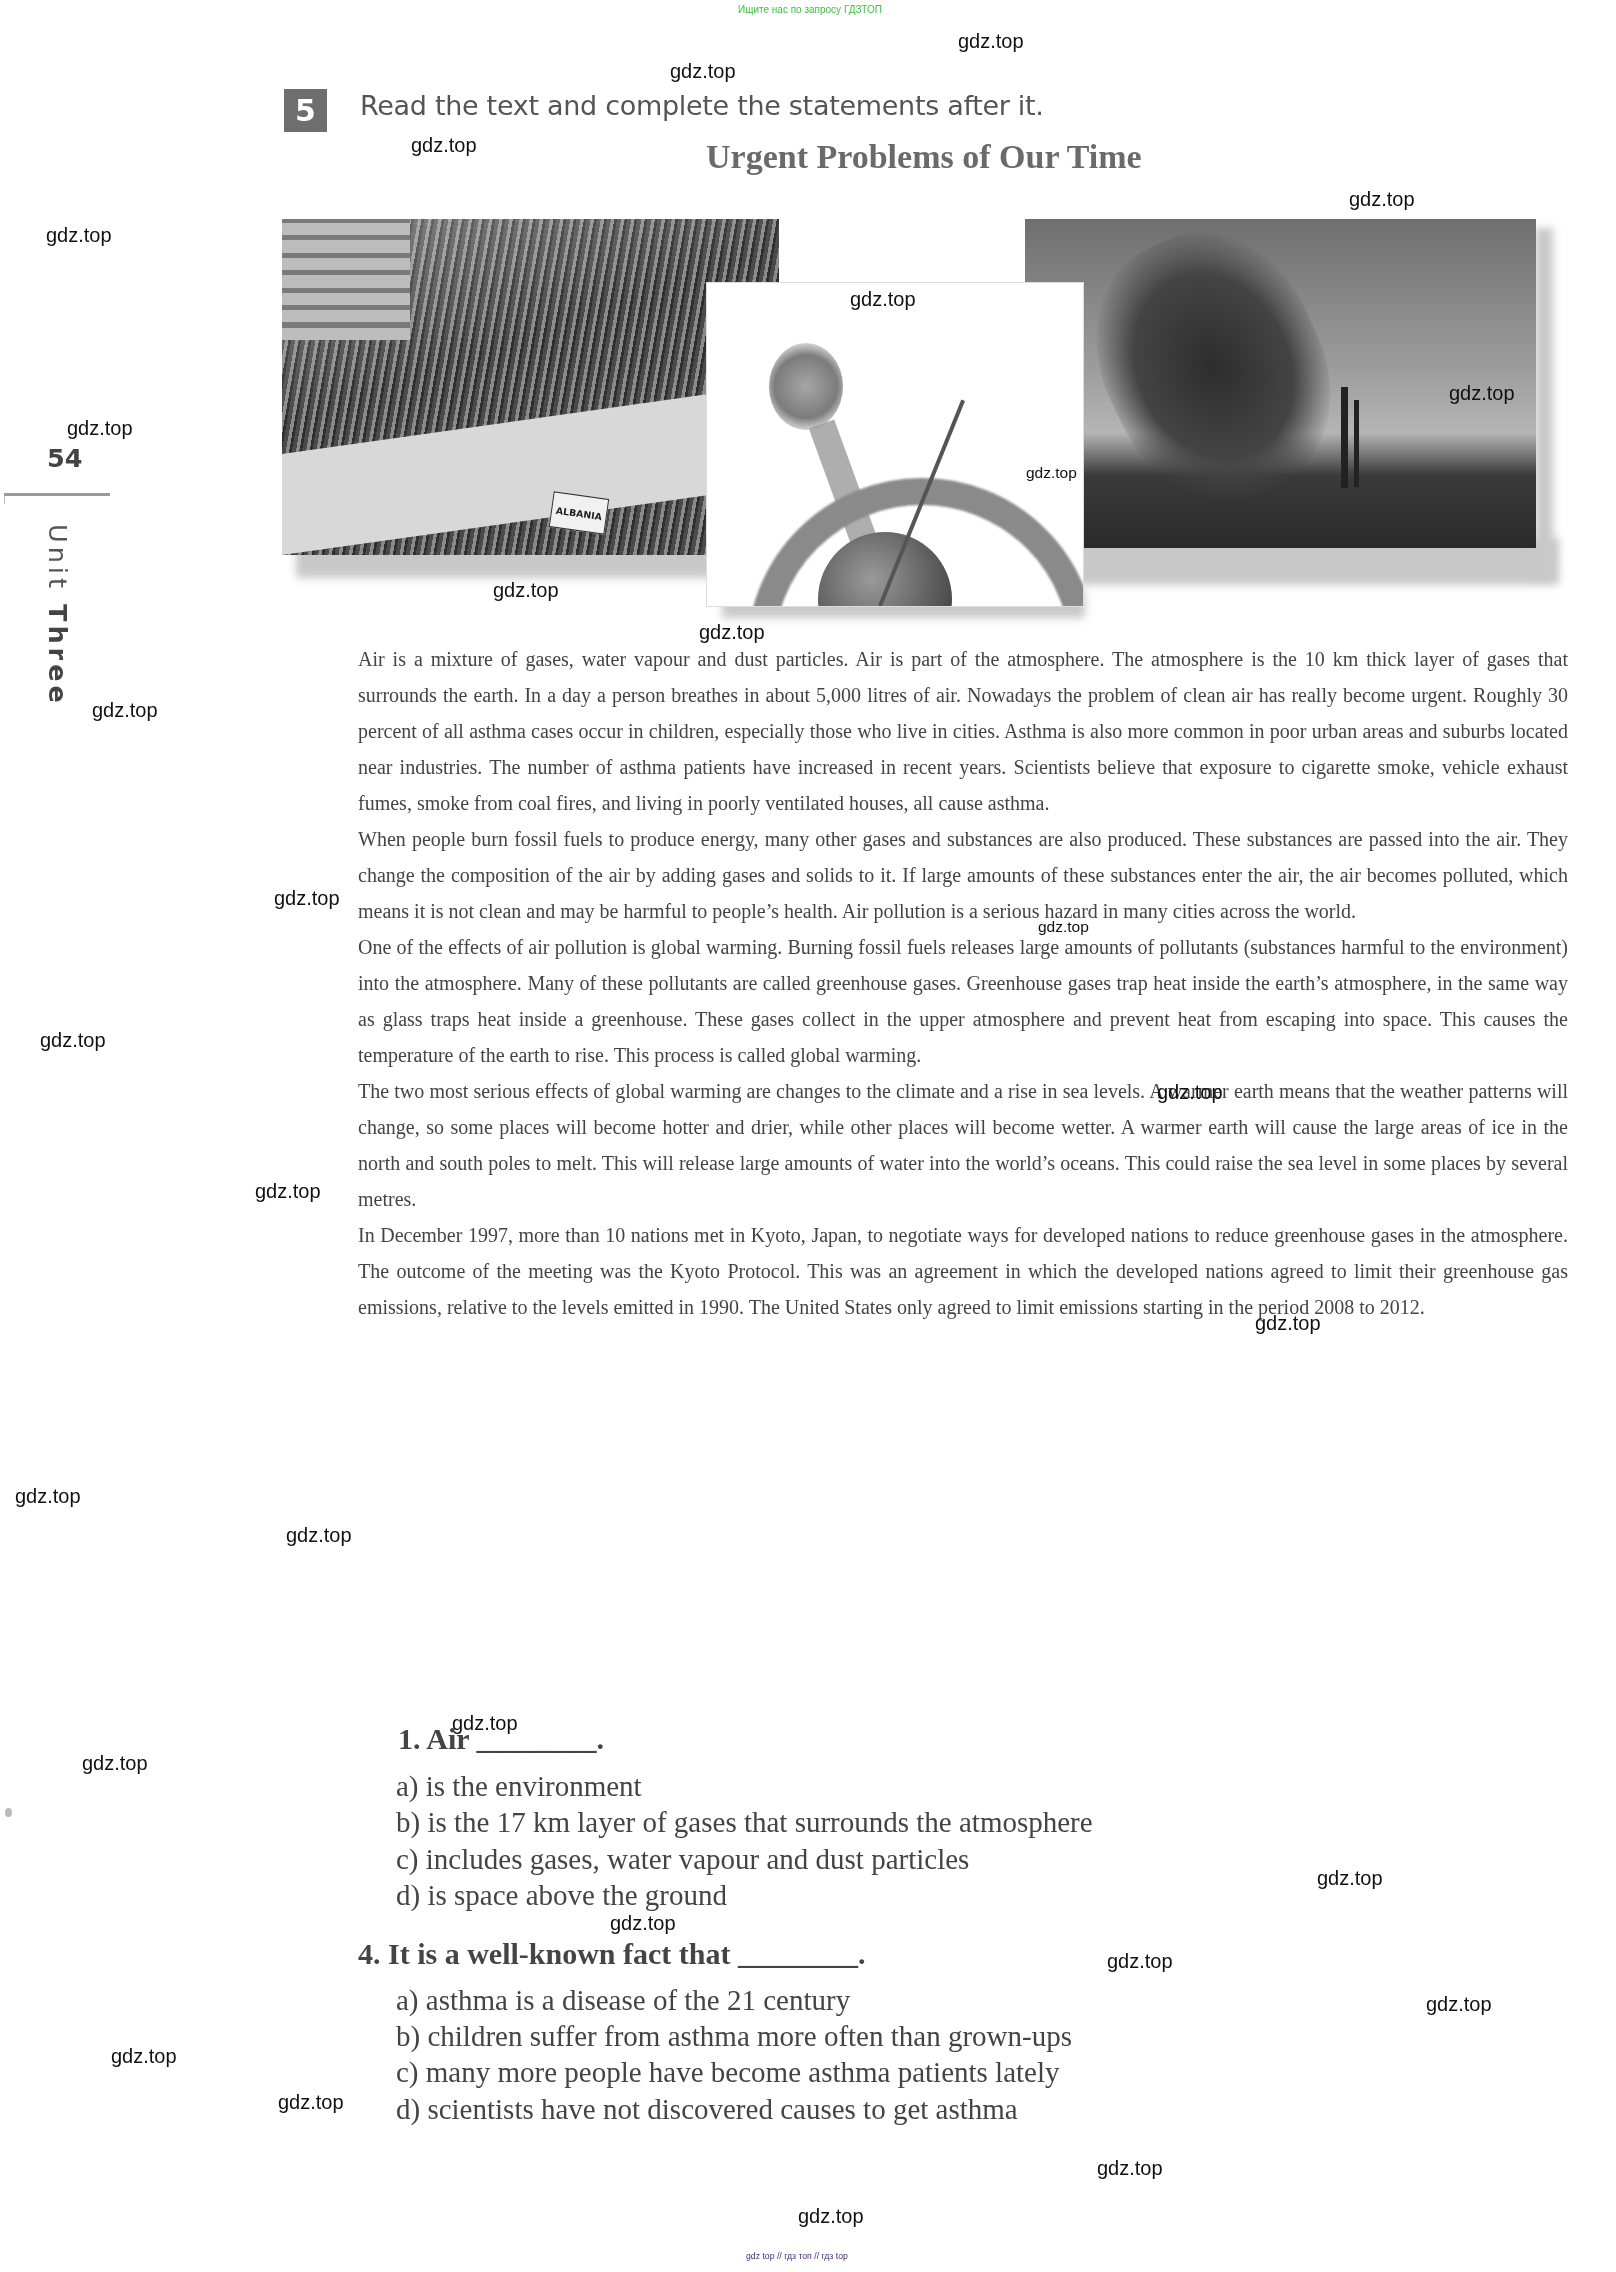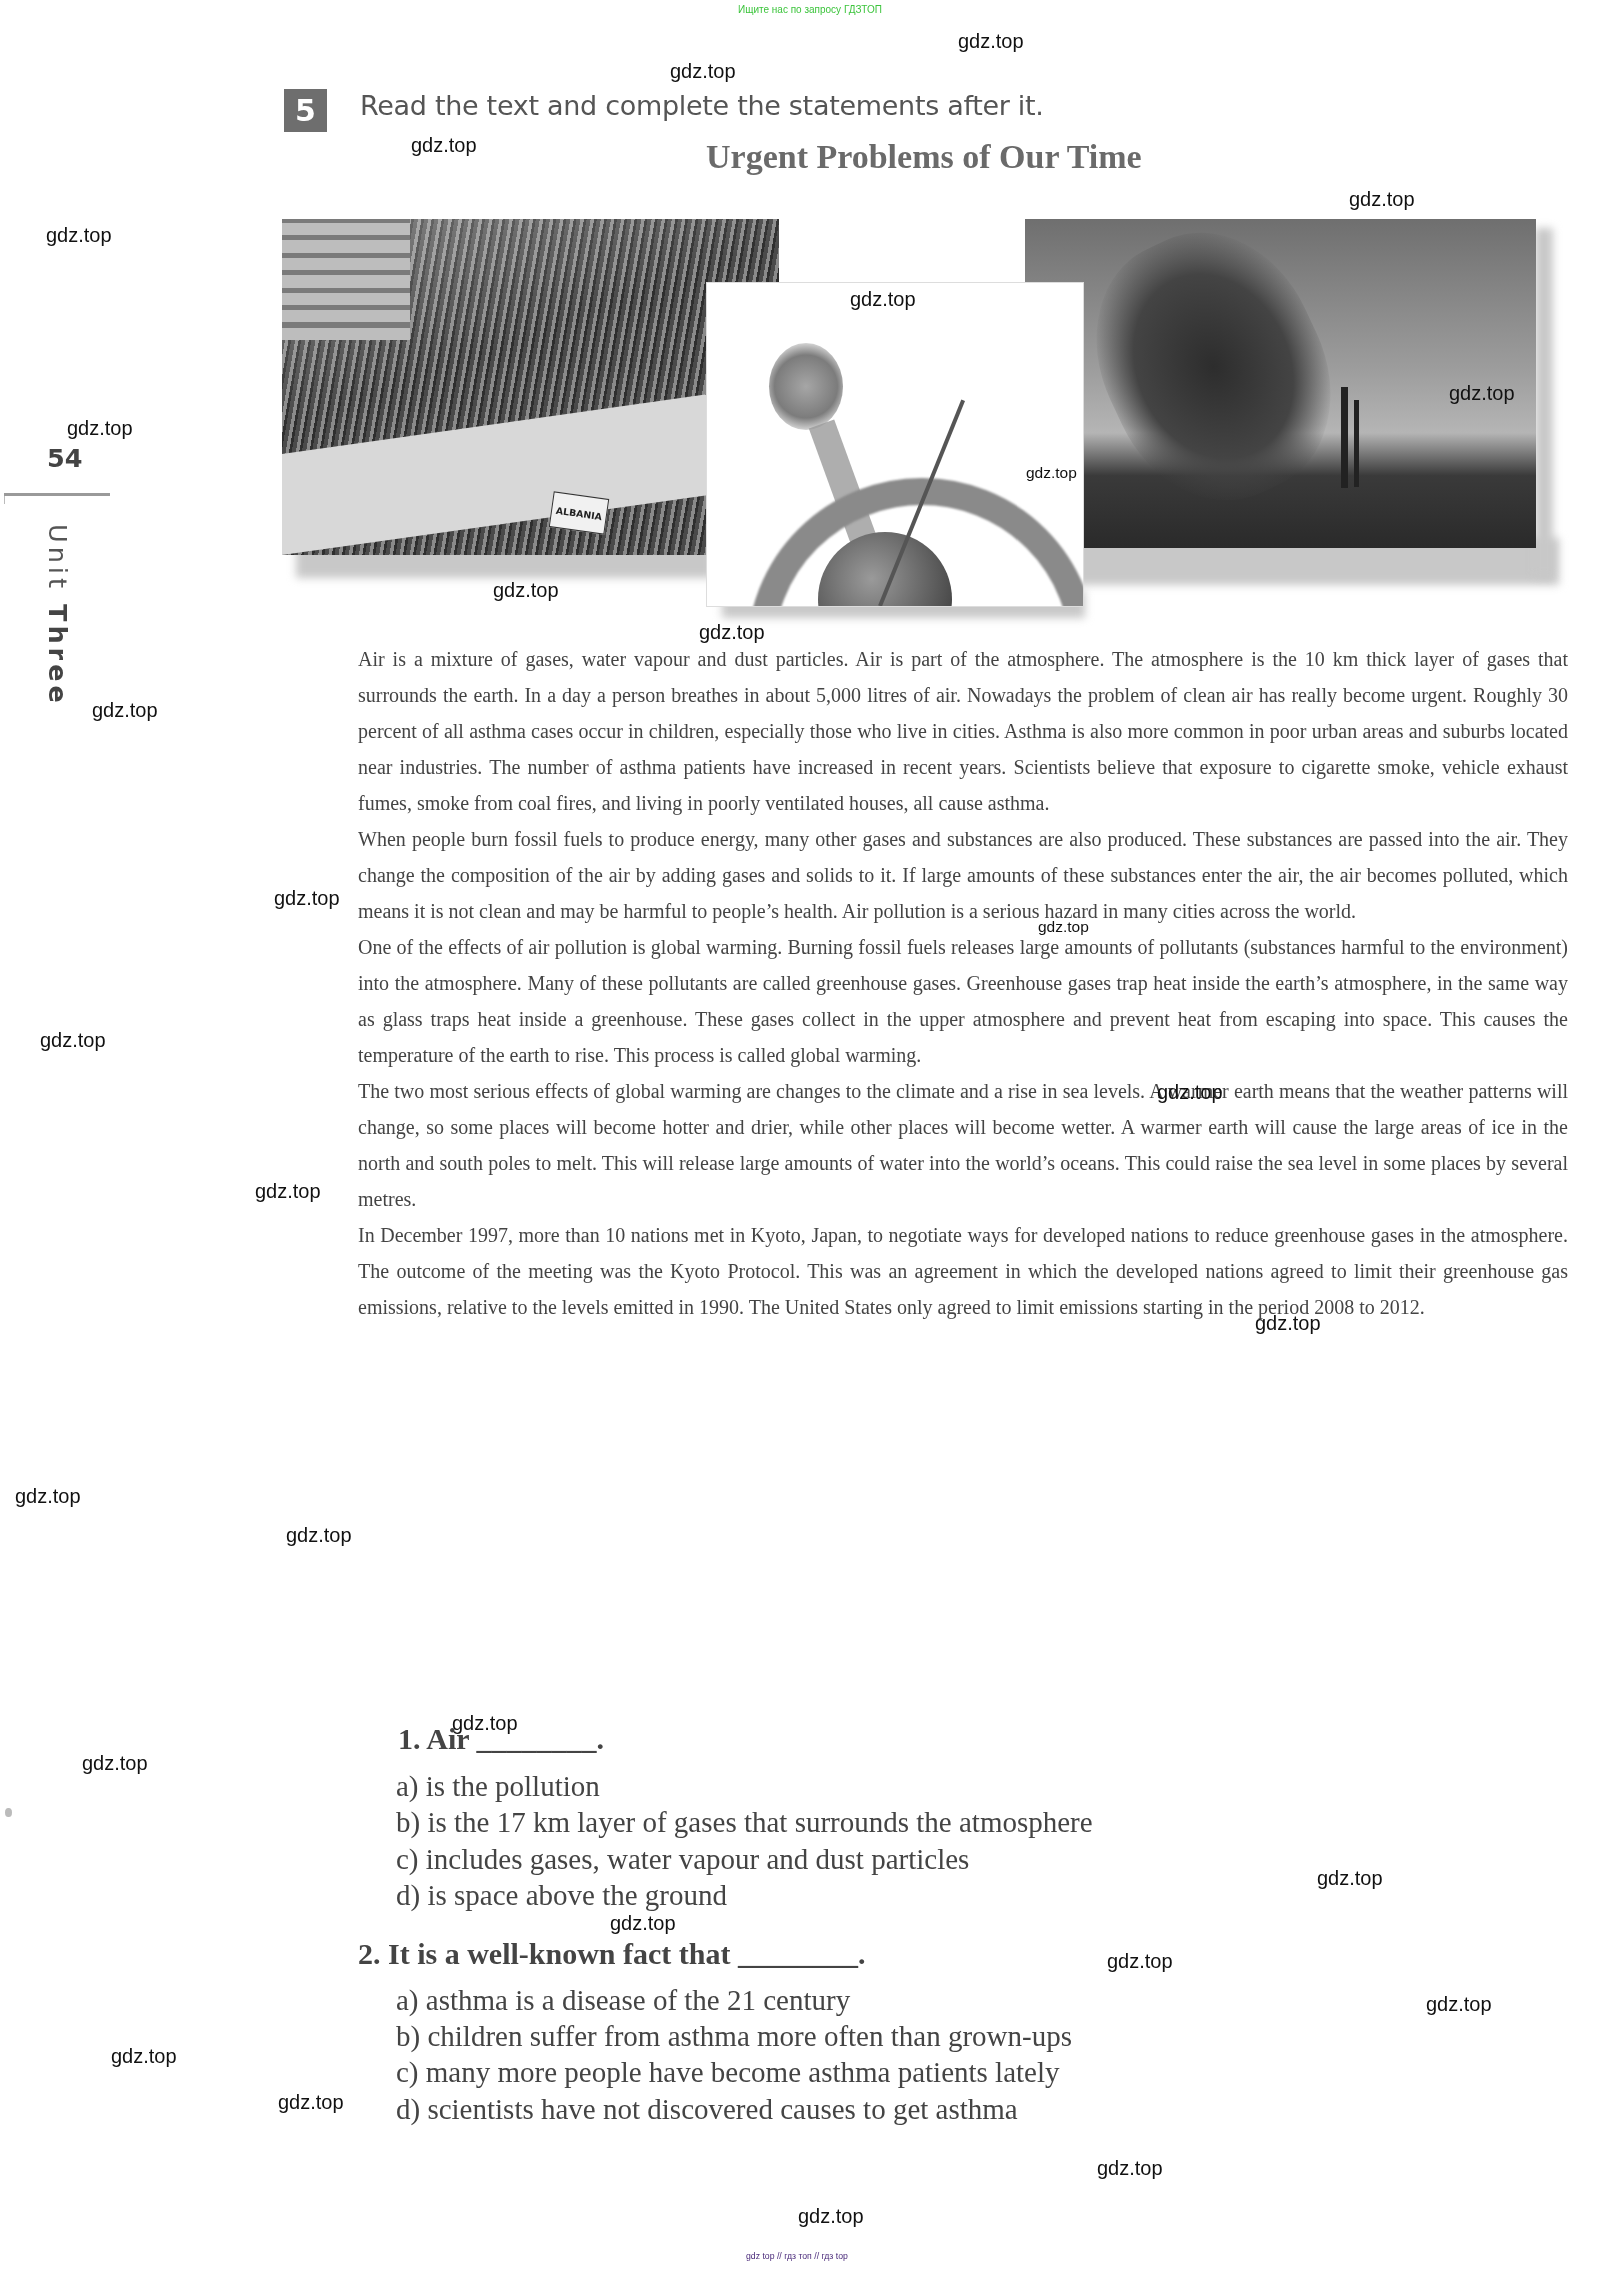--- a/index.html
+++ b/index.html
@@ -114,26 +114,26 @@
 
 <div class="body-text" style="top:641px;">
   <p>Air is a mixture of gases, water vapour and dust particles. Air is part of the atmosphere. The atmosphere is the 10 km thick layer of gases that surrounds the earth. In a day a person breathes in about 5,000 litres of air. Nowadays the problem of clean air has really become urgent. Roughly 30 percent of all asthma cases occur in children, especially those who live in cities. Asthma is also more common in poor urban areas and suburbs located near industries. The number of asthma patients have increased in recent years. Scientists believe that exposure to cigarette smoke, vehicle exhaust fumes, smoke from coal fires, and living in poorly ventilated houses, all cause asthma.</p>
   <p>When people burn fossil fuels to produce energy, many other gases and substances are also produced. These substances are passed into the air. They change the composition of the air by adding gases and solids to it. If large amounts of these substances enter the air, the air becomes polluted, which means it is not clean and may be harmful to people’s health. Air pollution is a serious hazard in many cities across the world.</p>
   <p>One of the effects of air pollution is global warming. Burning fossil fuels releases large amounts of pollutants (substances harmful to the environment) into the atmosphere. Many of these pollutants are called greenhouse gases. Greenhouse gases trap heat inside the earth’s atmosphere, in the same way as glass traps heat inside a greenhouse. These gases collect in the upper atmosphere and prevent heat from escaping into space. This causes the temperature of the earth to rise. This process is called global warming.</p>
   <p>The two most serious effects of global warming are changes to the climate and a rise in sea levels. A warmer earth means that the weather patterns will change, so some places will become hotter and drier, while other places will become wetter. A warmer earth will cause the large areas of ice in the north and south poles to melt. This will release large amounts of water into the world’s oceans. This could raise the sea level in some places by several metres.</p>
   <p>In December 1997, more than 10 nations met in Kyoto, Japan, to negotiate ways for developed nations to reduce greenhouse gases in the atmosphere. The outcome of the meeting was the Kyoto Protocol. This was an agreement in which the developed nations agreed to limit their greenhouse gas emissions, relative to the levels emitted in 1990. The United States only agreed to limit emissions starting in the period 2008 to 2012.</p>
 </div>
 
 <div class="q-title" style="left:358px;top:1722px;margin-left:40px;">1. Air ________.</div>
-<div class="q-opt" style="left:396px;top:1770px;">a) is the pollution</div>
+<div class="q-opt" style="left:396px;top:1770px;">a) is the environment</div>
 <div class="q-opt" style="left:396px;top:1806px;">b) is the 17 km layer of gases that surrounds the atmosphere</div>
 <div class="q-opt" style="left:396px;top:1843px;">c) includes gases, water vapour and dust particles</div>
 <div class="q-opt" style="left:396px;top:1879px;">d) is space above the ground</div>
 
-<div class="q-title" style="left:358px;top:1937px;">2. It is a well-known fact that ________.</div>
+<div class="q-title" style="left:358px;top:1937px;">4. It is a well-known fact that ________.</div>
 <div class="q-opt" style="left:396px;top:1984px;">a) asthma is a disease of the 21 century</div>
 <div class="q-opt" style="left:396px;top:2020px;">b) children suffer from asthma more often than grown-ups</div>
 <div class="q-opt" style="left:396px;top:2056px;">c) many more people have become asthma patients lately</div>
 <div class="q-opt" style="left:396px;top:2093px;">d) scientists have not discovered causes to get asthma</div>
 
 <div class="wm" style="left:958px;top:30px;">gdz.top</div>
 <div class="wm" style="left:670px;top:60px;">gdz.top</div>
 <div class="wm" style="left:411px;top:134px;">gdz.top</div>
 <div class="wm" style="left:1349px;top:188px;">gdz.top</div>
 <div class="wm" style="left:46px;top:224px;">gdz.top</div>

